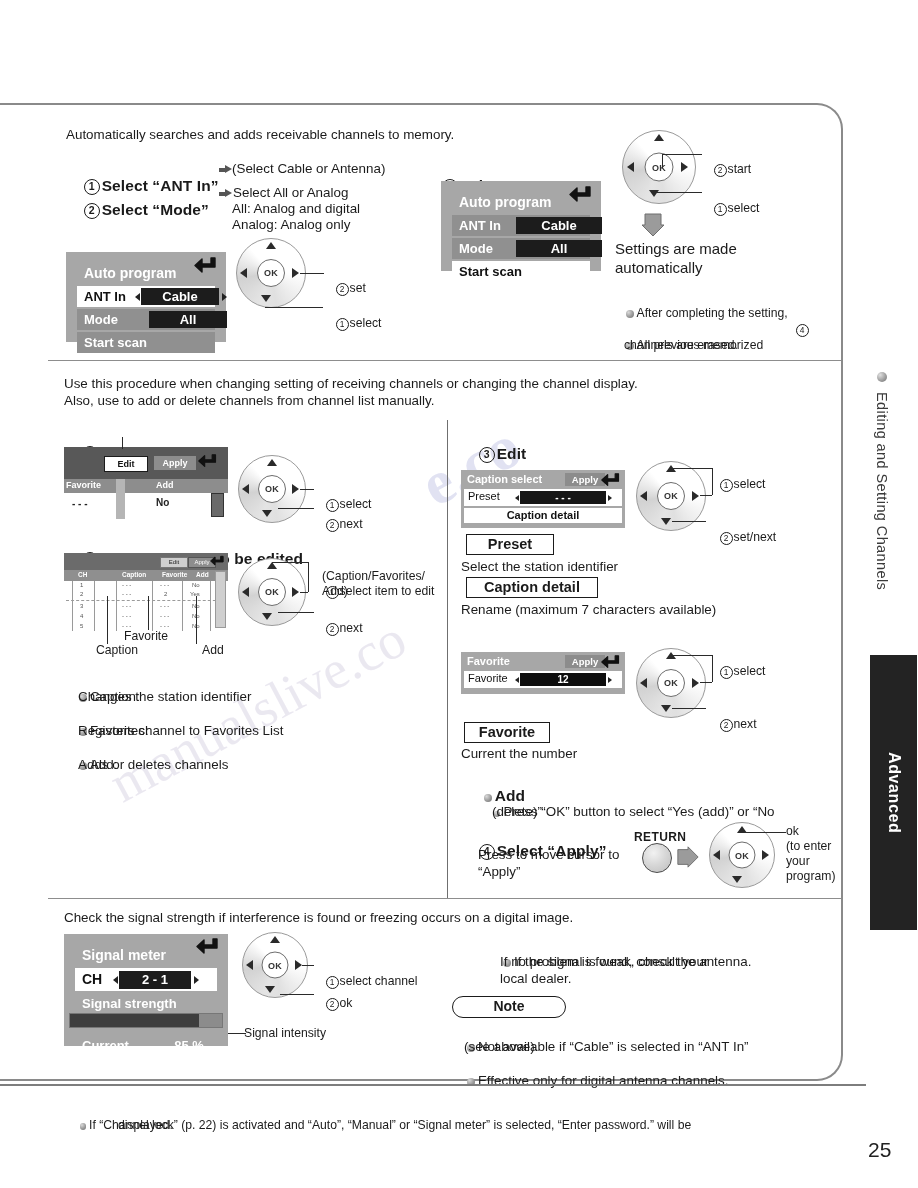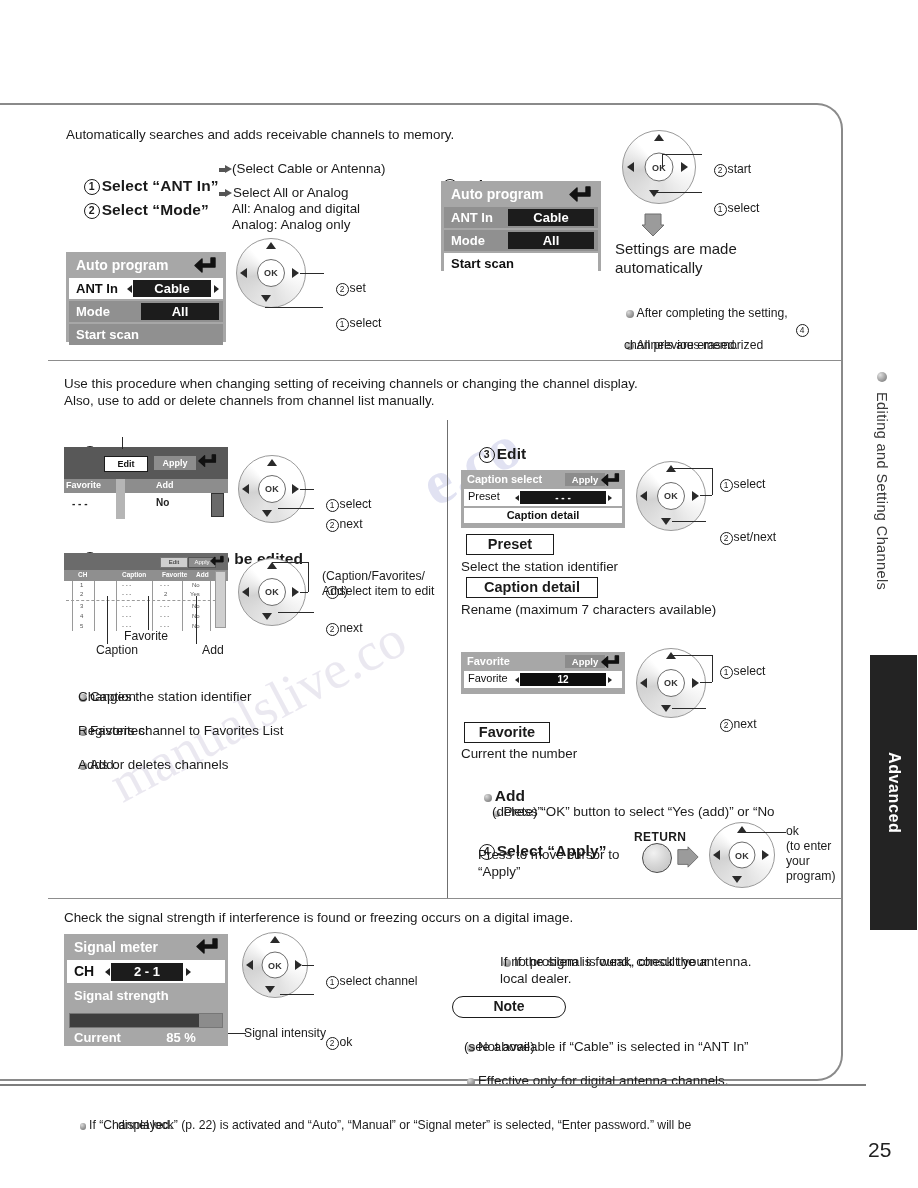--- a/index.html
+++ b/index.html
@@ -56,21 +56,21 @@
   .bl.sm{width:6.5px;height:6.5px;}
 
   
   .arr{
     display:inline-block;position:relative;width:13px;height:9px;vertical-align:-1px;margin:0 3px;
   }
   .arr:before{content:"";position:absolute;left:0;top:2.5px;width:7px;height:4px;background:#555;}
   .arr:after{content:"";position:absolute;left:6px;top:0;border-top:4.5px solid transparent;border-bottom:4.5px solid transparent;border-left:7px solid #555;}
 
   
-  .osd{position:absolute;background:#a7a7a7;box-sizing:border-box;padding:3px;}
+  .osd{position:absolute;background:#a7a7a7;box-sizing:border-box;padding:11px;}
   .osd-title{
     height:21px;line-height:21px;color:#ffffff;font-weight:bold;font-size:14px;
     padding-left:7px;position:relative;
   }
   .osd-row{
     height:21px;line-height:21px;font-size:13px;font-weight:bold;position:relative;margin-top:2px;
   }
   .osd-row.light{background:#ffffff;color:#111;}
   .osd-row.dark{background:#909090;color:#fff;}
   .osd-row .lab{position:absolute;left:7px;top:0;}
@@ -626,21 +626,21 @@
     <div class="tri up" style="left:28px;top:4px;"></div>
     <div class="tri dn" style="left:23px;top:54px;"></div>
     <div class="tri lf" style="left:4px;top:28px;"></div>
     <div class="tri rt" style="left:53px;top:28px;"></div>
   </div>
   <div class="ln h" style="left:302px;top:965px;width:12px;"></div>
   <div class="tx small" style="left:312px;top:958px;">
     <span class="circnum sm">1</span><span>select channel</span>
   </div>
   <div class="ln h" style="left:280px;top:994px;width:34px;"></div>
-  <div class="tx small" style="left:312px;top:1019px;">
+  <div class="tx small" style="left:312px;top:980px;">
     <span class="circnum sm">2</span><span>ok</span>
   </div>
 
   <div class="tx" style="left:488px;top:936px;">
     <span class="bl"></span><span>If the signal is weak, check the antenna.</span>
   </div>
   <div class="tx" style="left:500px;top:953px;">If no problem is found, consult your</div>
   <div class="tx" style="left:500px;top:970px;">local dealer.</div>
 
   <div class="notepill" style="left:452px;top:996px;width:114px;height:22px;line-height:19px;">Note</div>

